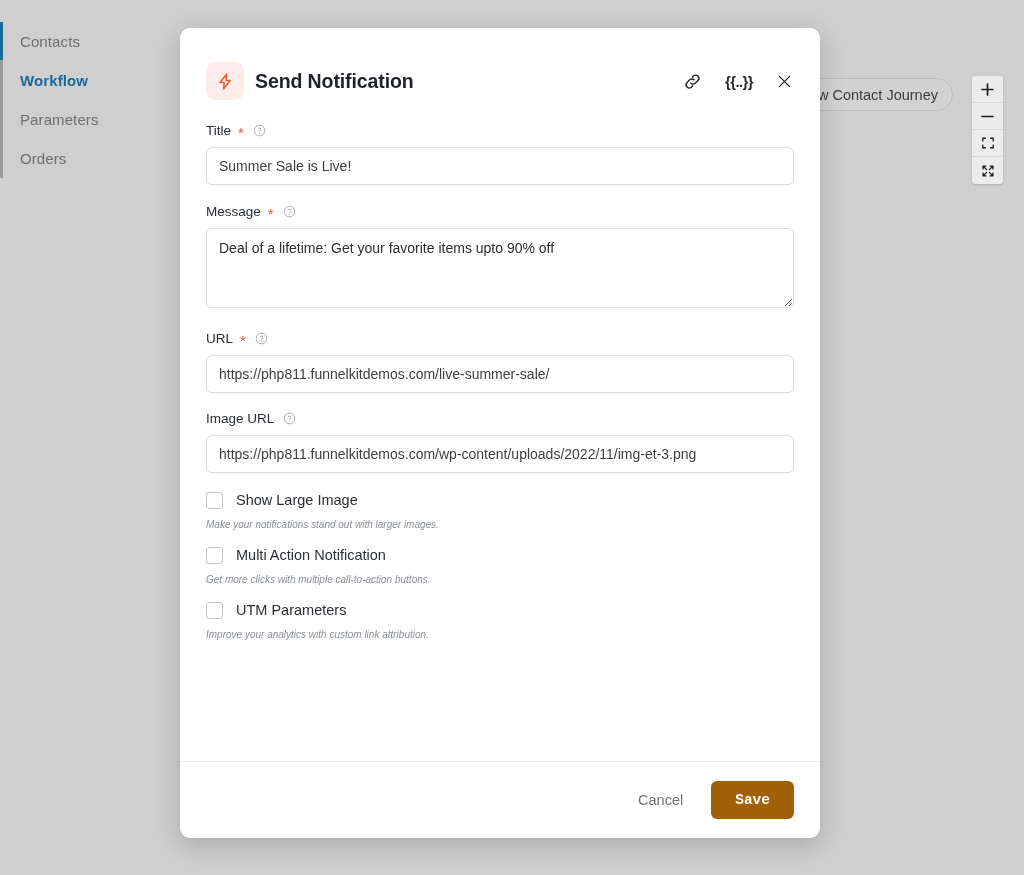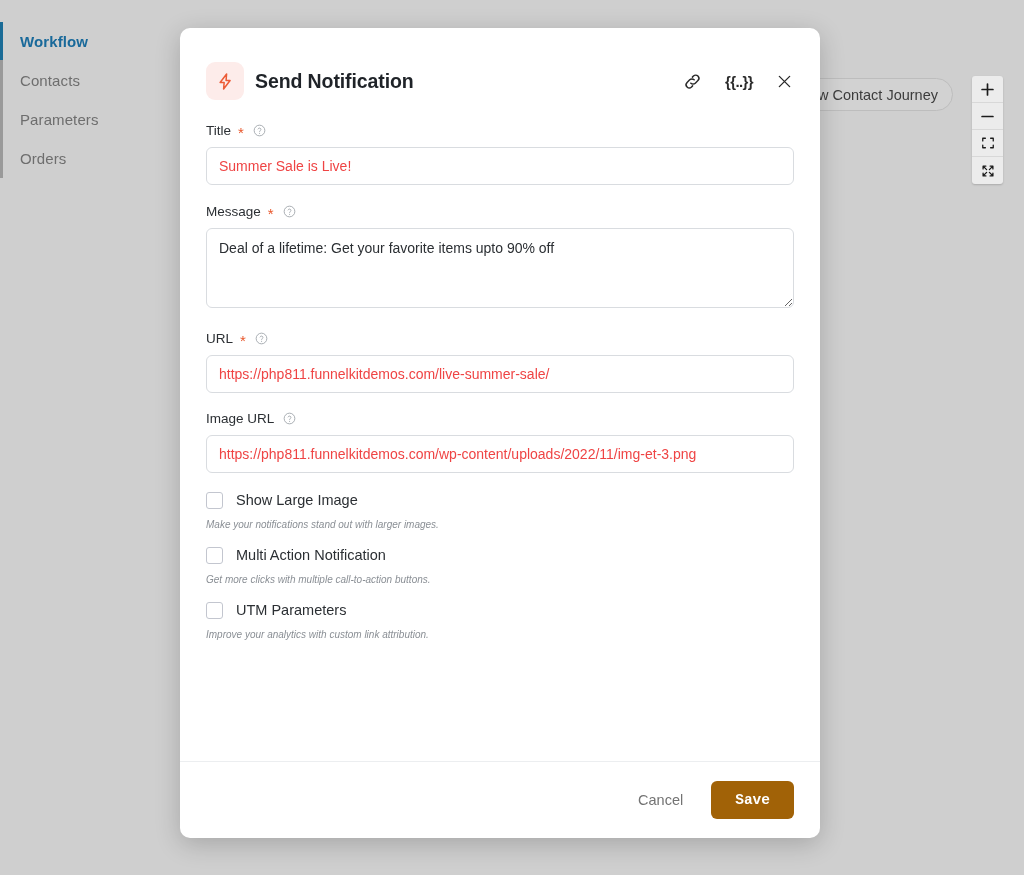--- a/index.html
+++ b/index.html
@@ -199,21 +199,21 @@
   }
 
   .text-input {
     width: 100%;
     height: 38px;
     border: 1px solid #d9dce0;
     border-radius: 6px;
     padding: 0 12px;
     font-family: "Liberation Sans", sans-serif;
     font-size: 14px;
-    color: #ef4444;
+    color: #404040;
     background: #fff;
     outline: none;
   }
   .text-area {
     width: 100%;
     height: 80px;
     border: 1px solid #d9dce0;
     border-radius: 6px;
     padding: 10px 12px;
     font-family: "Liberation Sans", sans-serif;
@@ -283,25 +283,25 @@
     padding: 11px 24px;
     cursor: pointer;
   }
 </style>
 </head>
 <body>
 
 <div id="app-background">
 
   <nav id="sidebar">
+    <div class="sidebar-item">
+      <span>Contacts</span>
+    </div>
     <div class="sidebar-item active">
       <span>Workflow</span>
-    </div>
-    <div class="sidebar-item">
-      <span>Contacts</span>
     </div>
     <div class="sidebar-item">
       <span>Parameters</span>
     </div>
     <div class="sidebar-item">
       <span>Orders</span>
     </div>
   </nav>
 
   <div id="contact-journey-button">

